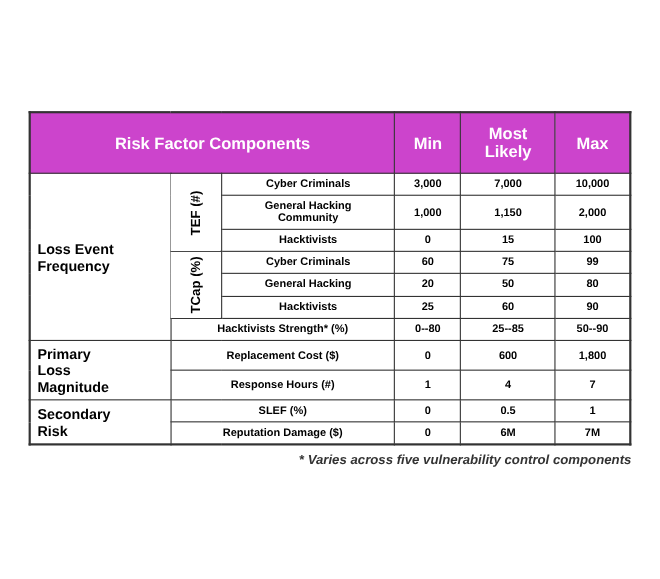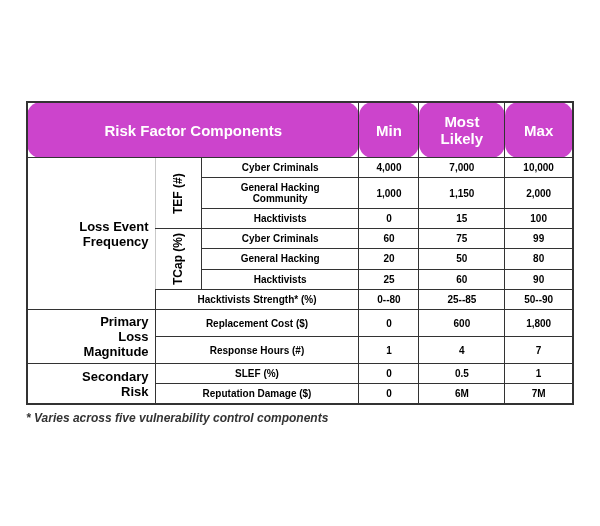--- a/index.html
+++ b/index.html
@@ -28,33 +28,32 @@
       padding: 4px 6px;
       font-size: 10px;
       font-weight: bold;
     }
     .header-row th {
       background-color: #cc44cc;
       color: #fff;
       font-size: 15px;
       font-weight: 900;
       padding: 10px 6px;
-      border-radius: 14px;
     }
     .header-row th.col-min,
     .header-row th.col-likely,
     .header-row th.col-max {
       background-color: #cc44cc;
       color: #fff;
     }
     .group-label {
       background-color: #fff;
       font-weight: 900;
       font-size: 13px;
-      text-align: right;
+      text-align: left;
       margin-left: 15px;
     }
     .sub-group-label {
       background-color: #fff;
       font-weight: 900;
       font-size: 12px;
       writing-mode: vertical-lr;
       transform: rotate(180deg);
       text-align: center;
       white-space: nowrap;
@@ -62,21 +61,21 @@
     .data-label {
       background-color: #fff;
       text-align: center;
       font-weight: bold;
     }
     .data-value {
       background-color: #fff;
       text-align: center;
     }
     .footnote {
-      text-align: left;
+      text-align: right;
       font-size: 12px;
       font-style: italic;
       margin-top: 6px;
       color: #333;
       font-weight: bold;
     }
     .resistance-row td {
       font-weight: bold;
     }
   </style>
@@ -92,21 +91,21 @@
         <th class="col-likely">Most<br>Likely</th>
         <th class="col-max">Max</th>
       </tr>
     </thead>
     <tbody>
 
       <tr>
         <td class="group-label" rowspan="7">Loss Event<br>Frequency</td>
         <td class="sub-group-label" rowspan="3">TEF (#)</td>
         <td class="data-label">Cyber Criminals</td>
-        <td class="data-value">4,000</td>
+        <td class="data-value">3,000</td>
         <td class="data-value">7,000</td>
         <td class="data-value">10,000</td>
       </tr>
       <tr>
         <td class="data-label">General Hacking<br>Community</td>
         <td class="data-value">1,000</td>
         <td class="data-value">1,150</td>
         <td class="data-value">2,000</td>
       </tr>
       <tr>

